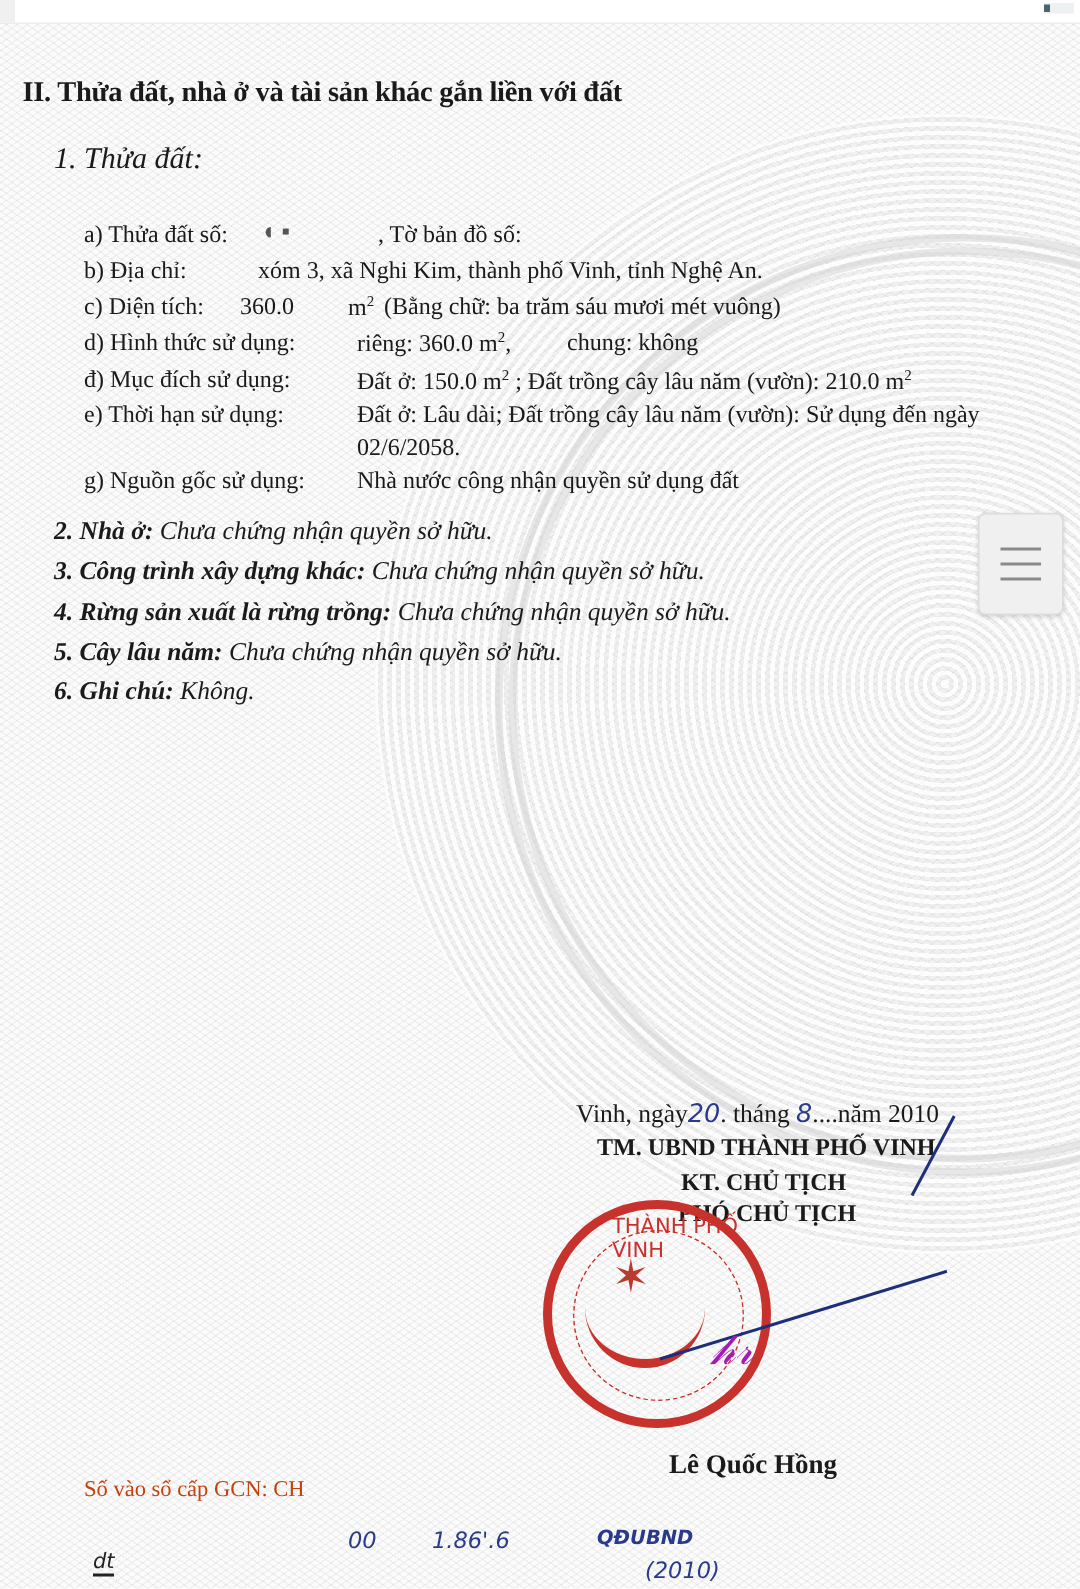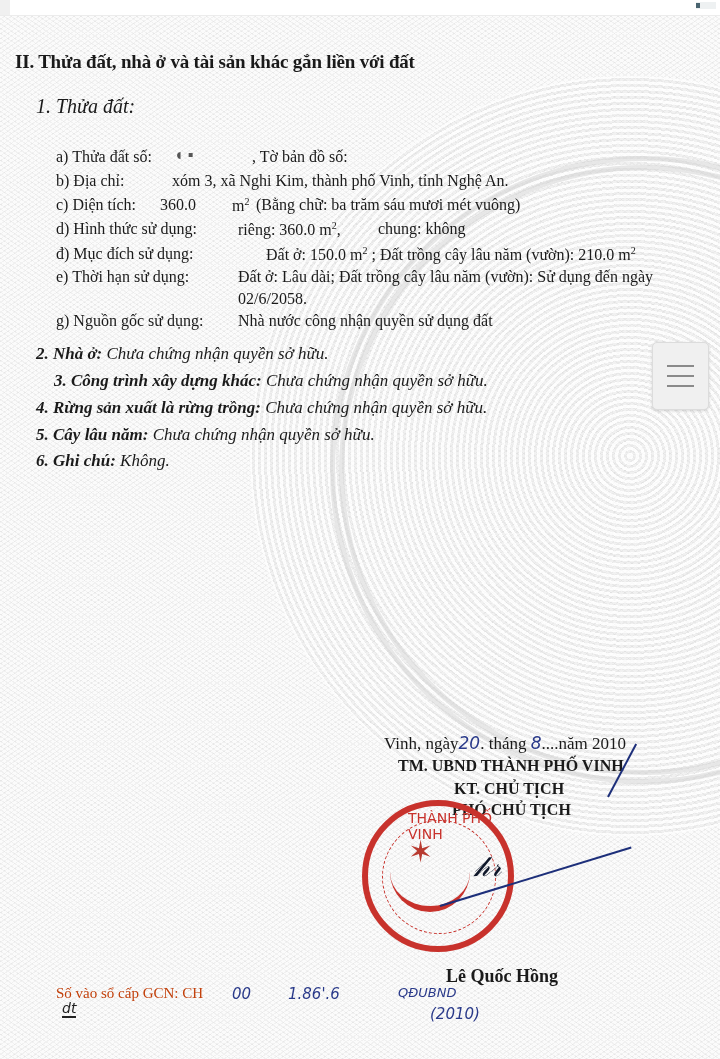--- a/index.html
+++ b/index.html
@@ -37,21 +37,21 @@
   .h-section { position:absolute; left:15px; top:51px; font-size:19px; font-weight:bold; letter-spacing:-0.2px; }
   .h-sub { position:absolute; left:36px; top:95px; font-size:20px; font-weight:normal; font-style:italic; }
   .row { position:absolute; font-size:16px; white-space:nowrap; }
   .row .lbl { position:absolute; left:0; top:0; }
   .row .val { position:absolute; top:0; }
   sup { font-size:10px; }
   .item { position:absolute; left:36px; font-size:17px; font-style:italic; white-space:nowrap; }
   .item b { font-weight:bold; }
   .signblock { position:absolute; font-size:17px; white-space:nowrap; }
   .bold { font-weight:bold; }
-  .hand { font-family:"DejaVu Sans", sans-serif; font-style:italic; color:#2a3a8a; }
+  .hand { font-family:"DejaVu Sans", sans-serif; font-style:italic; color:#2a3a8a;margin-top:33px; }
   .menu-btn {
     position:absolute; left:652px; top:342px; width:55px; height:66px;
     background:#f0f0f0; border:1px solid #dcdcdc; border-radius:5px;
     box-shadow:0 1px 3px rgba(0,0,0,0.15);
   }
   .menu-btn span { position:absolute; left:14px; width:27px; height:2px; background:#8a8a8a; }
   .stamp {
     position:absolute; left:362px; top:800px; width:152px; height:152px; border-radius:50%;
     border:6px solid #c8322c; box-sizing:border-box;
   }
@@ -99,36 +99,36 @@
   </div>
 
   <div class="row" style="left:56px; top:220px;">
     <span class="lbl">d) Hình thức sử dụng:</span>
     <span class="val" style="left:182px;"><span>riêng: 360.0 m</span><sup>2</sup>,</span>
     <span class="val" style="left:322px;">chung: không</span>
   </div>
 
   <div class="row" style="left:56px; top:245px;">
     <span class="lbl">đ) Mục đích sử dụng:</span>
-    <span class="val" style="left:182px;margin-left:28px;"><span>Đất ở: 150.0 m</span><sup>2</sup> <span>; Đất trồng cây lâu năm (vườn): 210.0 m</span><sup>2</sup></span>
+    <span class="val" style="left:182px;"><span>Đất ở: 150.0 m</span><sup>2</sup> <span>; Đất trồng cây lâu năm (vườn): 210.0 m</span><sup>2</sup></span>
   </div>
 
   <div class="row" style="left:56px; top:268px;">
     <span class="lbl">e) Thời hạn sử dụng:</span>
     <span class="val" style="left:182px;">Đất ở: Lâu dài; Đất trồng cây lâu năm (vườn): Sử dụng đến ngày</span>
     <span class="val" style="left:182px; top:22px;">02/6/2058.</span>
   </div>
 
   <div class="row" style="left:56px; top:312px;">
     <span class="lbl">g) Nguồn gốc sử dụng:</span>
     <span class="val" style="left:182px;">Nhà nước công nhận quyền sử dụng đất</span>
   </div>
 
   <div class="item" style="top:344px;"><b>2. Nhà ở:</b> <span>Chưa chứng nhận quyền sở hữu.</span></div>
-  <div class="item" style="top:371px;margin-left:18px;"><b>3. Công trình xây dựng khác:</b> <span>Chưa chứng nhận quyền sở hữu.</span></div>
+  <div class="item" style="top:371px;"><b>3. Công trình xây dựng khác:</b> <span>Chưa chứng nhận quyền sở hữu.</span></div>
   <div class="item" style="top:398px;"><b>4. Rừng sản xuất là rừng trồng:</b> <span>Chưa chứng nhận quyền sở hữu.</span></div>
   <div class="item" style="top:425px;"><b>5. Cây lâu năm:</b> <span>Chưa chứng nhận quyền sở hữu.</span></div>
   <div class="item" style="top:451px;"><b>6. Ghi chú:</b> <span>Không.</span></div>
 
   <div class="menu-btn">
     <span style="top:22px;"></span>
     <span style="top:32px;"></span>
     <span style="top:42px;"></span>
   </div>
 
@@ -141,25 +141,25 @@
 
   <div class="stamp">
     <div class="inner"></div>
     <div class="star">✶</div>
     <div class="gear"></div>
     <div class="stamp-txt" style="left:40px; top:4px;">THÀNH PHỐ VINH</div>
   </div>
 
   <div class="line-sig" style="left:440px; top:905px; width:200px; transform:rotate(-17deg);"></div>
   <div class="line-sig" style="left:608px; top:796px; width:60px; transform:rotate(-62deg);"></div>
-  <div class="signblock hand" style="left:474px; top:850px; font-size:28px; color:#0f172a;">𝒽𝓇</div>
+  <div class="signblock hand" style="left:474px; top:850px; font-size:28px; color:#a21caf;">𝒽𝓇</div>
 
   <div class="signblock bold" style="left:446px; top:923px; font-size:18px;margin-top:43px;">Lê Quốc Hồng</div>
 
   <div class="row" style="left:56px; top:985px; font-size:15px;">
     <span class="lbl" style="color:#c2410c;">Số vào sổ cấp GCN: CH</span>
     <span class="val hand" style="left:176px;">00</span>
     <span class="val hand" style="left:232px;">1.86'.6</span>
-    <span class="val hand" style="left:342px; font-size:13px;">QĐUBND</span>
+    <span class="val hand" style="left:342px; font-size:13px;font-weight:bold;">QĐUBND</span>
     <span class="val hand" style="left:374px; top:20px;">(2010)</span>
   </div>
   <div class="signblock hand" style="left:62px; top:1000px; font-size:14px; color:#222; border-bottom:2px solid #222;">dt</div>
 </div>
 
 </body></html>

